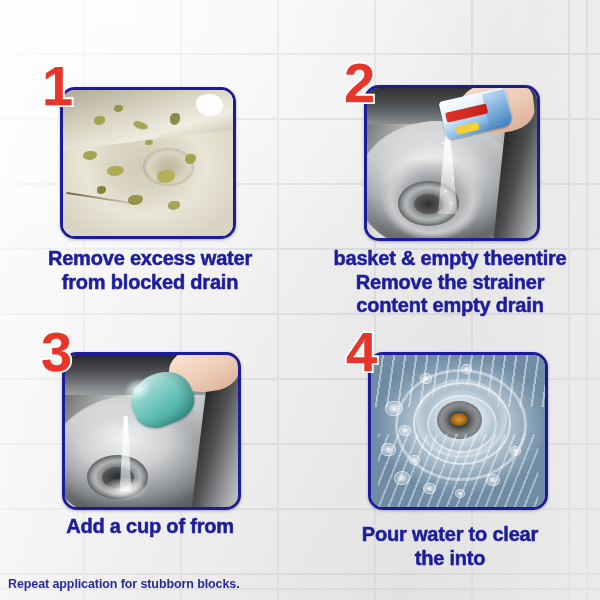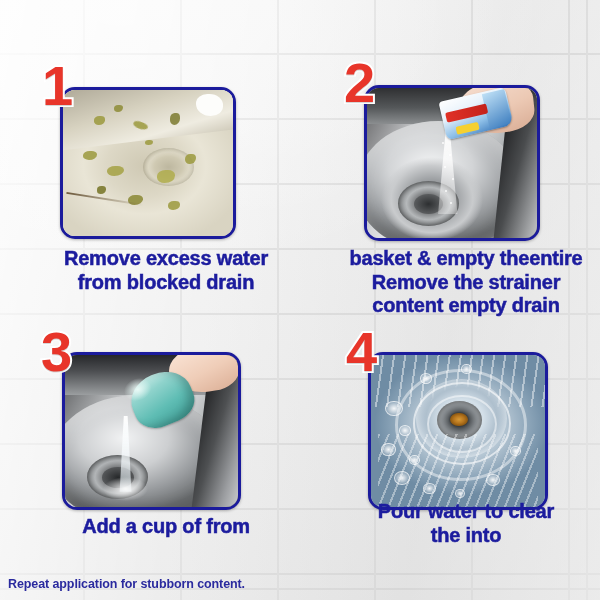--- a/index.html
+++ b/index.html
@@ -54,21 +54,21 @@
     position:absolute;z-index:4;
     font-size:56px;line-height:52px;font-weight:bold;
     color:#e8352a;font-family:"Liberation Sans",sans-serif;
     -webkit-text-stroke:4px #ffffff;
     paint-order:stroke fill;
     text-shadow:0 1px 1px rgba(0,0,0,.18);
   }
   .cap{
     position:absolute;text-align:center;width:100%;
     color:#1c1c9e;font-weight:bold;
-    font-size:20px;line-height:23.5px;letter-spacing:-.2px;margin-left:16px;
+    font-size:20px;line-height:23.5px;letter-spacing:-.2px;
     -webkit-text-stroke:.5px #1c1c9e;
   }
   .cap div{white-space:nowrap;}
 
   
   #step1{left:0;top:0;width:300px;height:300px;}
   #step1 .panel{left:60px;top:87px;width:170px;height:146px;}
   #step1 .num  {left:42px;top:60px;}
   #step1 .cap  {left:0;top:247px;}
 
@@ -78,21 +78,21 @@
   #step2 .cap  {left:0;top:247px;}
 
   #step3{left:0;top:300px;width:300px;height:300px;}
   #step3 .panel{left:62px;top:52px;width:173px;height:152px;}
   #step3 .num  {left:41px;top:26px;}
   #step3 .cap  {left:0;top:215px;}
 
   #step4{left:300px;top:300px;width:300px;height:300px;}
   #step4 .panel{left:68px;top:52px;width:174px;height:152px;}
   #step4 .num  {left:46px;top:26px;}
-  #step4 .cap  {left:0;top:200px;}
+  #step4 .cap  {left:0;top:223px;}
 
   
   .footer{
     position:absolute;left:8px;bottom:9px;
     color:#2a2a9e;font-size:12.5px;font-weight:bold;letter-spacing:-.1px;
   }
 
   
   .photo{position:absolute;inset:0;}
 
@@ -421,15 +421,15 @@
         <div class="bub" style="left:28%;top:12%;width:6%;height:6%"></div>
         <div class="bub" style="left:52%;top:6%;width:5%;height:5%"></div>
       </div>
     </div>
     <div class="cap">
       <div>Pour water to clear</div>
       <div>the into</div>
     </div>
   </div>
 
-  <div class="footer">Repeat application for stubborn content.</div>
+  <div class="footer">Repeat application for stubborn blocks.</div>
 
 </div>
 
 </body></html>

